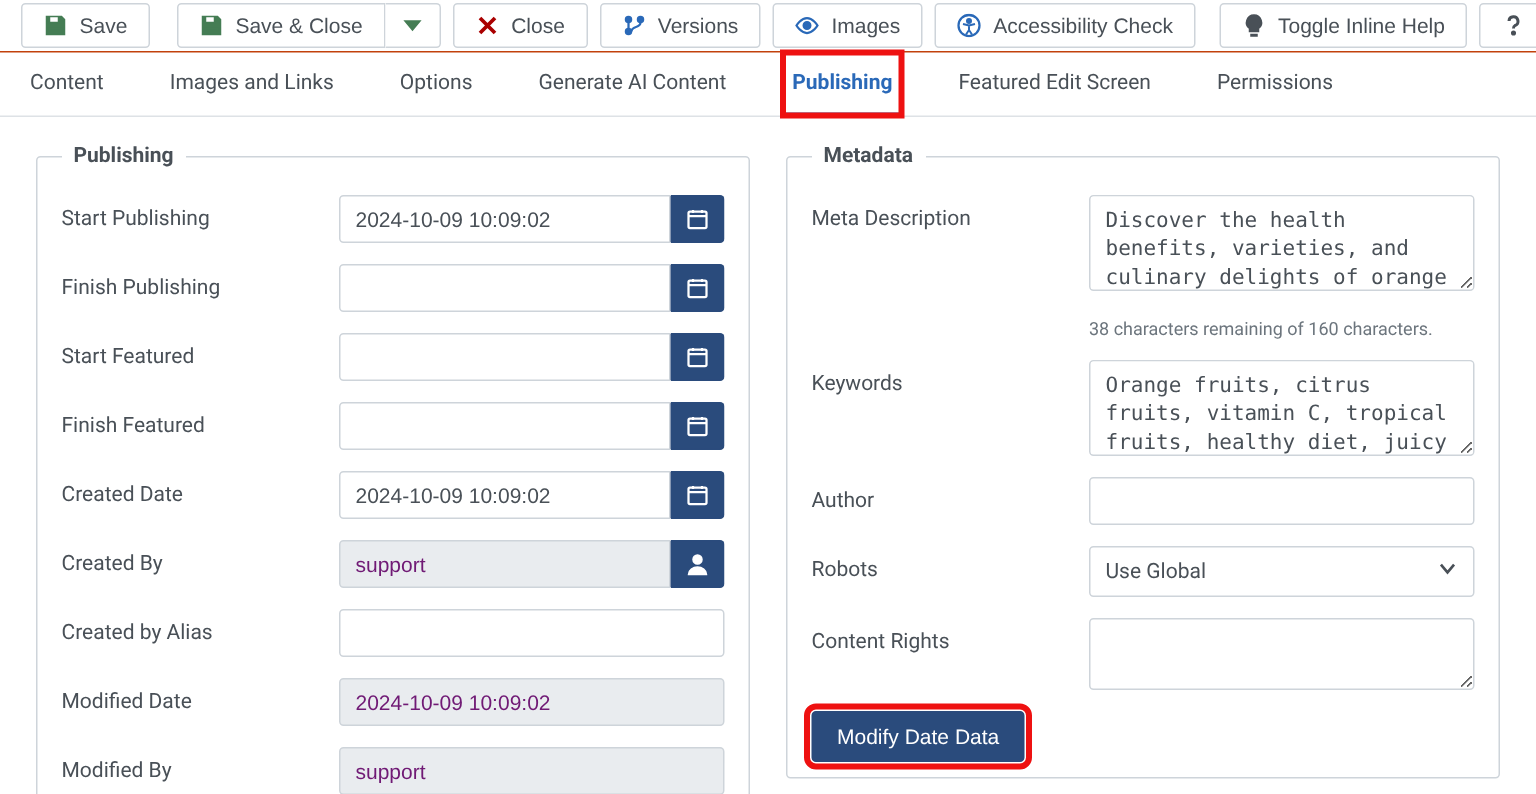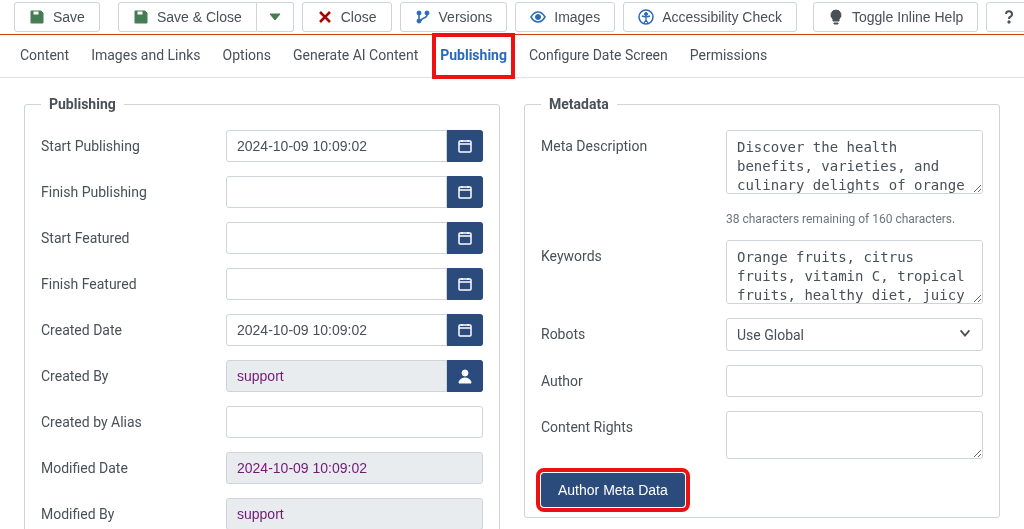--- a/index.html
+++ b/index.html
@@ -41,21 +41,21 @@
   .icon { display:inline-flex; width:16px; height:16px; align-items:center; justify-content:center; }
   .icon svg { width:16px; height:16px; }
   .green svg { fill:#457d54; stroke:#457d54; }
   .red svg { fill:#a00; stroke:#a00; }
   .blue svg { fill:#2a69b8; stroke:#2a69b8; }
   .grey svg { fill:#495057; stroke:#495057; }
 
   
   .tabs {
     display: flex;
-    gap: 10px;
+    gap: 32px;
     padding: 0 14px;
     border-bottom: 1px solid #dee2e6;
   }
   .tab {
     padding: 12px 6px;
     font-size: 14px;
     color: #495057;
     cursor: pointer;
     border-bottom: 2px solid transparent;
   }
@@ -254,21 +254,21 @@
     <span>Help</span>
   </button>
 </div>
 
 <div class="tabs">
   <div class="tab">Content</div>
   <div class="tab">Images and Links</div>
   <div class="tab">Options</div>
   <div class="tab">Generate AI Content</div>
   <div class="tab active highlighted">Publishing</div>
-  <div class="tab">Configure Date Screen</div>
+  <div class="tab">Featured Edit Screen</div>
   <div class="tab">Permissions</div>
 </div>
 
 <div class="main">
 
   <div class="col">
     <fieldset class="panel">
       <legend>Publishing</legend>
 
       <div class="form-row">
@@ -382,51 +382,51 @@
         <div class="ctrl">
           <textarea style="">Discover the health benefits, varieties, and culinary delights of orange fruits in this vibrant and </textarea>
         </div>
       </div>
       <div class="hint">38 characters remaining of 160 characters.</div>
 
       <div class="form-row">
         <div class="lbl">Keywords</div>
         <div class="ctrl">
           <textarea style="">Orange fruits, citrus fruits, vitamin C, tropical fruits, healthy diet, juicy oranges, fruit benefits, orange</textarea>
+        </div>
+      </div>
+
+      <div class="form-row">
+        <div class="lbl">Author</div>
+        <div class="ctrl">
+          <input type="text" value="" style="">
         </div>
       </div>
 
       <div class="form-row">
         <div class="lbl">Robots</div>
         <div class="ctrl">
           <div class="select">
             <span>Use Global</span>
             <span class="chev">
               <svg viewBox="0 0 16 16" width="14" height="14">
                   <path d="M3 5l5 6 5-6" fill="none" stroke="#495057" stroke-width="2"></path>
                 </svg>
             </span>
           </div>
         </div>
       </div>
 
       <div class="form-row">
-        <div class="lbl">Author</div>
-        <div class="ctrl">
-          <input type="text" value="" style="">
-        </div>
-      </div>
-
-      <div class="form-row">
         <div class="lbl">Content Rights</div>
         <div class="ctrl">
           <textarea style="height: 48px;"></textarea>
         </div>
       </div>
 
       <div class="action-row">
-        <button class="btn-primary highlighted-red">Author Meta Data</button>
+        <button class="btn-primary highlighted-red">Modify Date Data</button>
       </div>
 
     </fieldset>
   </div>
 
 </div>
 
 </body></html>

